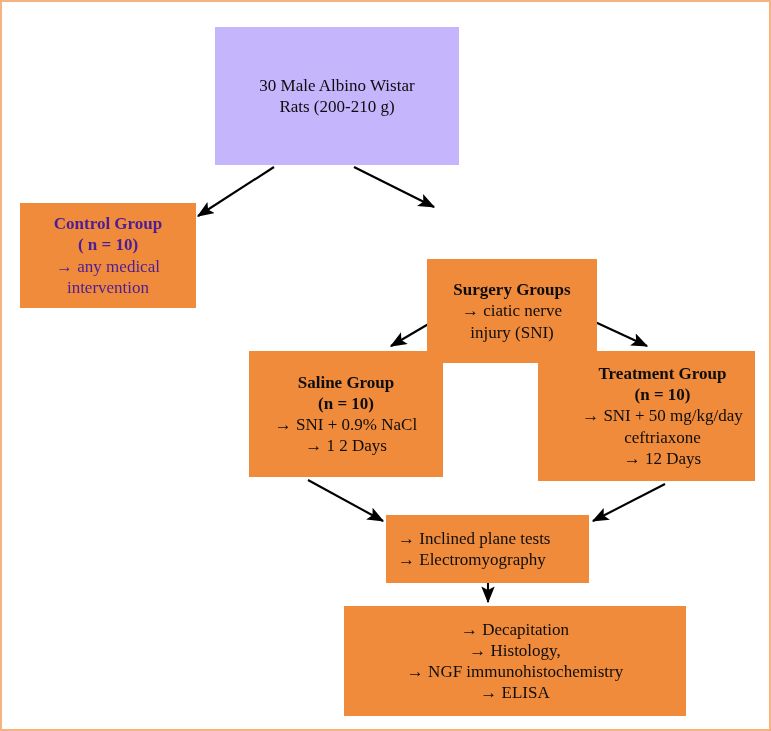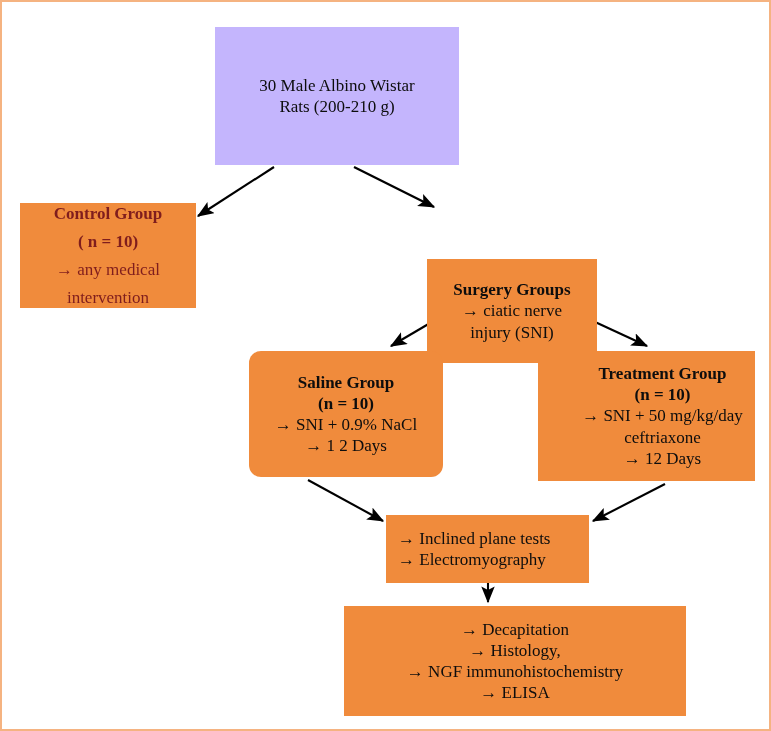--- a/index.html
+++ b/index.html
@@ -82,34 +82,34 @@
     <line x1="663" y1="482" x2="591" y2="519" stroke="#000000" stroke-width="2.1" marker-end="url(#ah)"></line>
 
     <line x1="486" y1="566" x2="486" y2="600" stroke="#000000" stroke-width="2.1" marker-end="url(#ah)"></line>
   </svg>
 
   <div class="box" id="box-cohort" style="background: #c4b5fd; color: rgb(13, 13, 13);">
       <div class="line">30 Male Albino Wistar</div>
       <div class="line">Rats (200-210 g)</div>
     </div>
 
-  <div class="box" id="box-control" style="background: rgb(240, 139, 60); color: #7f1d1d; justify-content: space-between;">
+  <div class="box" id="box-control" style="background: rgb(240, 139, 60); color: #4c1d95;">
       <div class="line bold">Control Group</div>
       <div class="line bold">( n = 10)</div>
       <div class="line">→ any medical</div>
       <div class="line">intervention</div>
     </div>
 
   <div class="box" id="box-surgery" style="background: rgb(240, 139, 60); color: rgb(13, 13, 13);">
       <div class="line bold">Surgery Groups</div>
       <div class="line">→ ciatic nerve</div>
       <div class="line">injury (SNI)</div>
     </div>
 
-  <div class="box" id="box-saline" style="background: rgb(240, 139, 60); color: rgb(13, 13, 13); border-radius: 12px;">
+  <div class="box" id="box-saline" style="background: rgb(240, 139, 60); color: rgb(13, 13, 13);">
       <div class="line bold">Saline Group</div>
       <div class="line bold">(n = 10)</div>
       <div class="line">→ SNI + 0.9% NaCl</div>
       <div class="line">→ 1 2 Days</div>
     </div>
 
   <div class="box" id="box-treatment" style="background: rgb(240, 139, 60); color: rgb(13, 13, 13);">
       <div class="line bold">Treatment Group</div>
       <div class="line bold">(n = 10)</div>
       <div class="line">→ SNI + 50 mg/kg/day</div>

